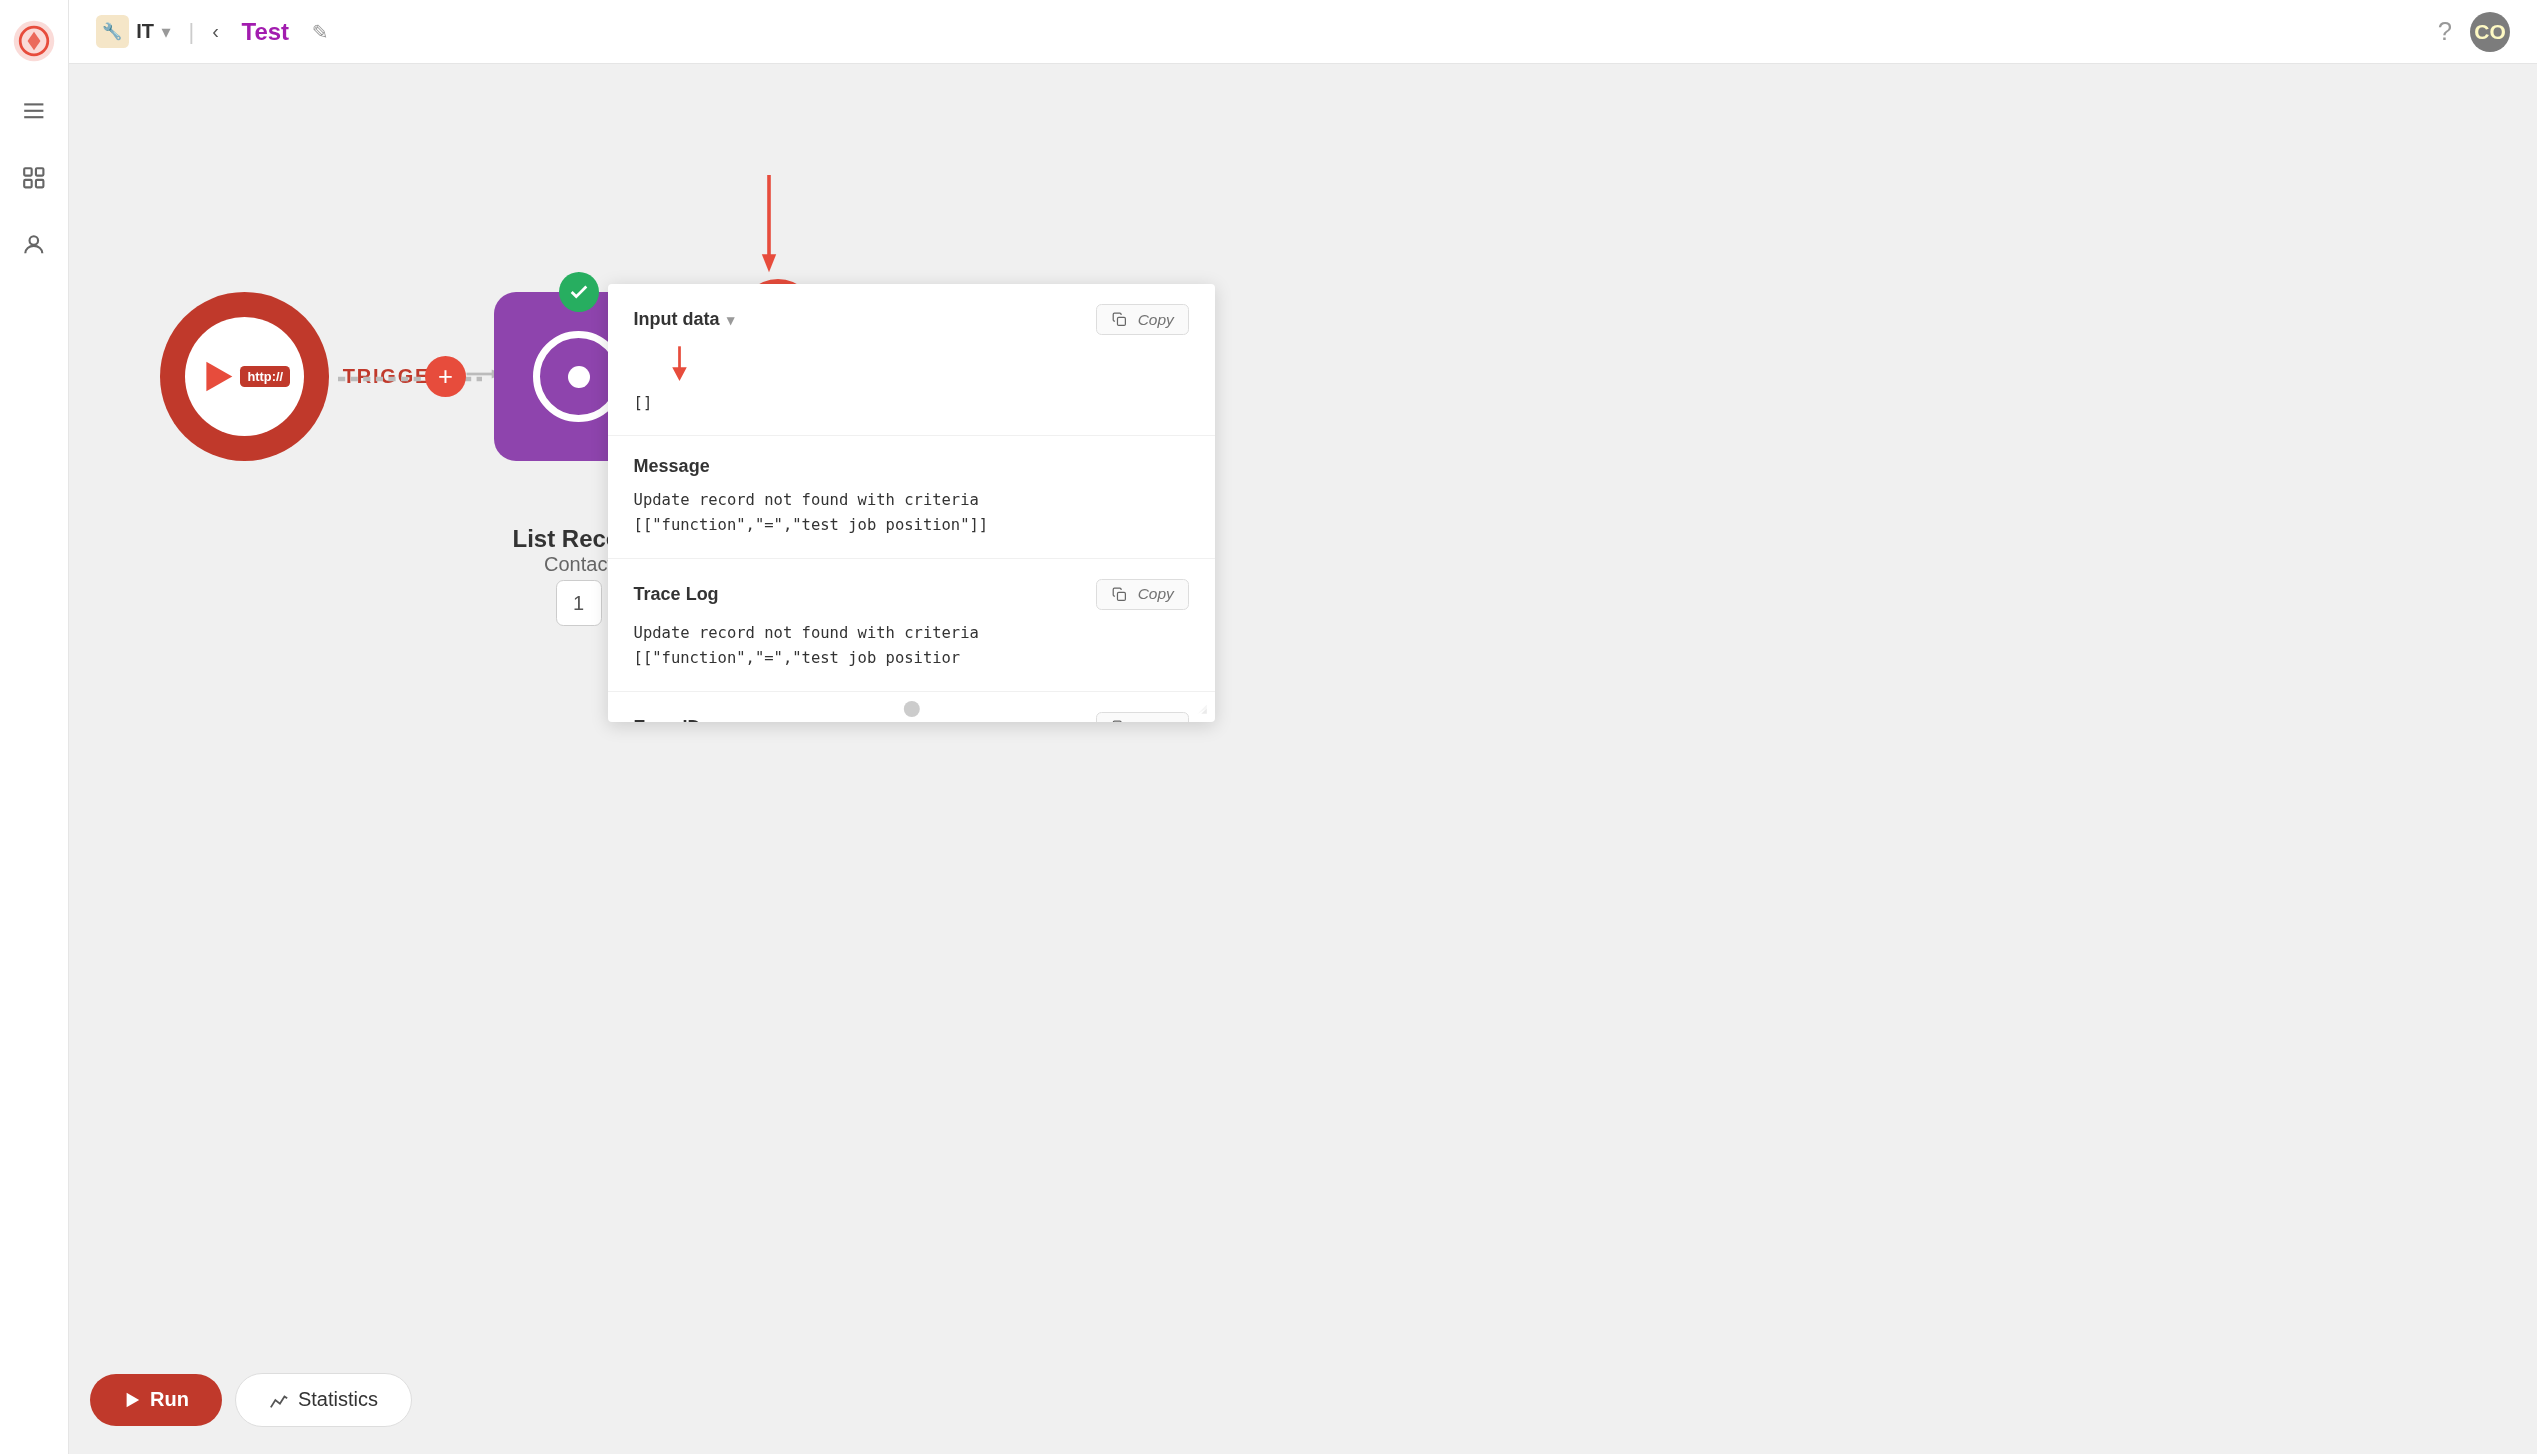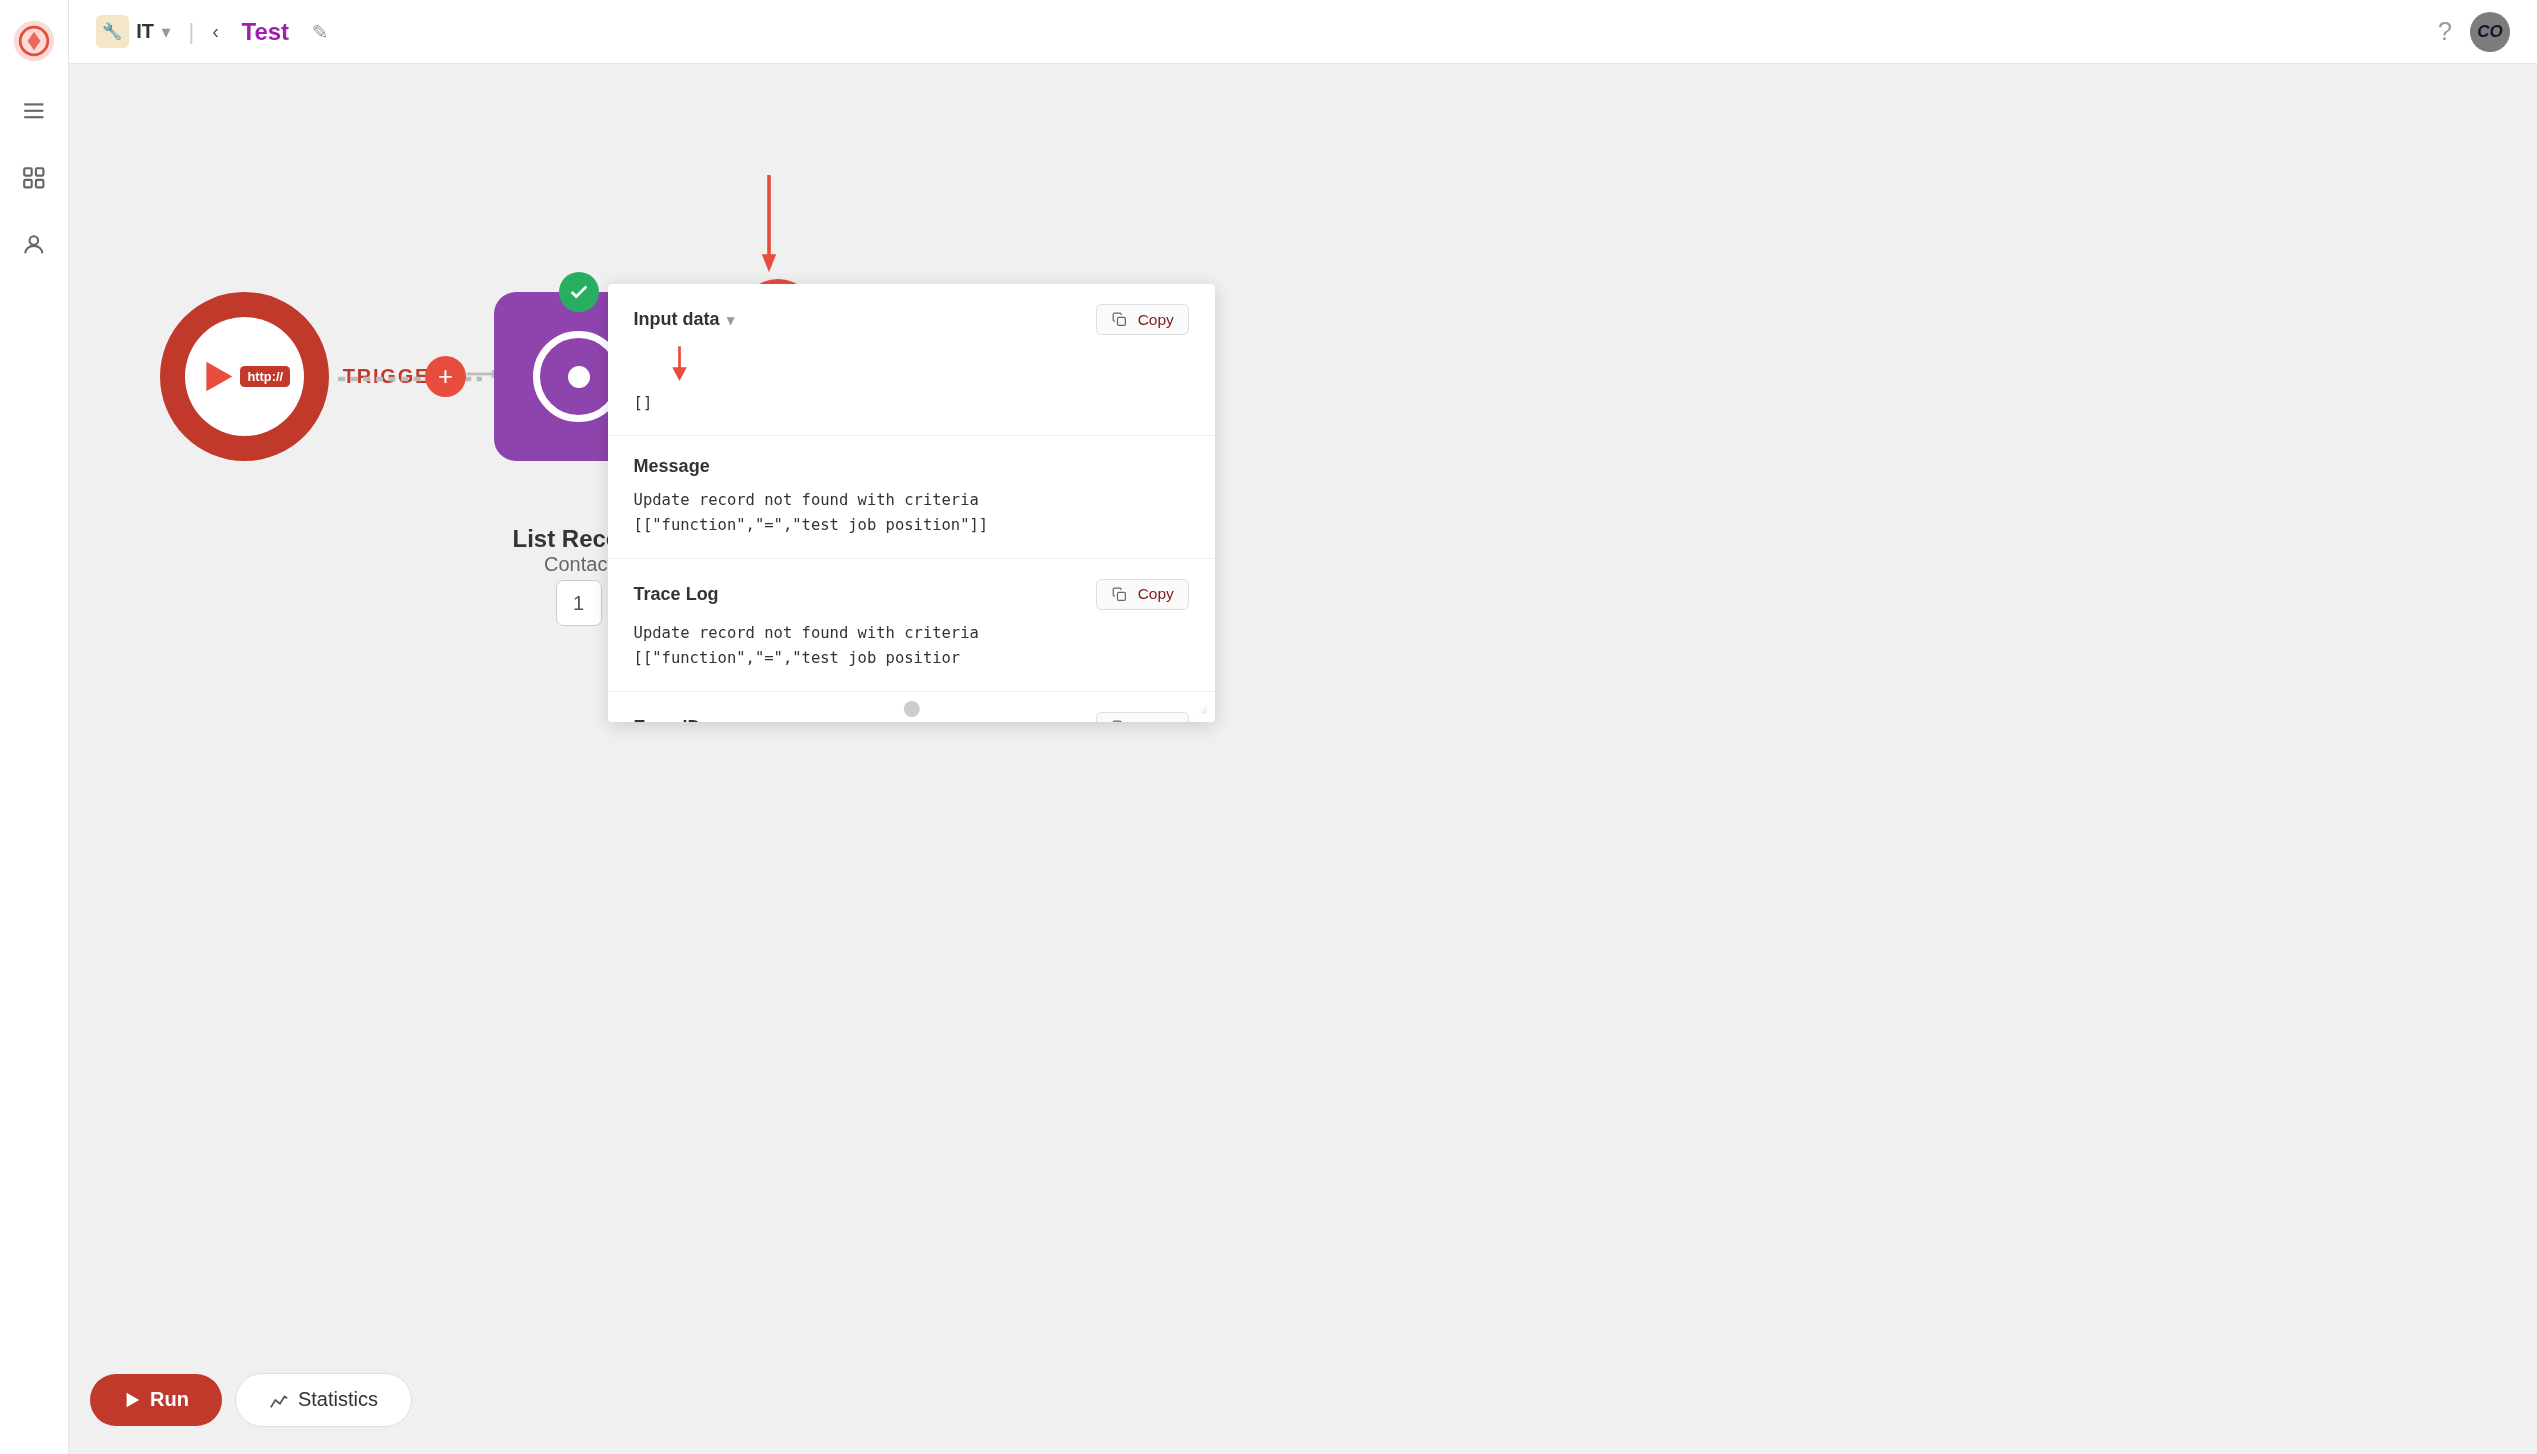--- a/index.html
+++ b/index.html
@@ -123,24 +123,23 @@
     }
 
     .header-avatar {
       width: 40px;
       height: 40px;
       border-radius: 50%;
       background: #7c7c7c;
       display: flex;
       align-items: center;
       justify-content: center;
-      color: #0f172a;
-      font-size: 17px;
+      color: #fef9c3;
+      font-size: 21px;
       font-weight: 600;
-      font-style: italic;
     }
 
     
     .canvas {
       position: fixed;
       top: 64px;
       left: 69px;
       right: 0;
       bottom: 0;
       background: #f0f0f0;
@@ -308,21 +307,22 @@
     .copy-btn {
       display: flex;
       align-items: center;
       gap: 11px;
       padding: 5.5px 14.6px;
       border: 0.9px solid #ddd;
       border-radius: 5.5px;
       background: #fafafa;
       cursor: pointer;
       font-size: 15.5px;
-      color: #7f1d1d;
+      color: #737373;
+      font-style: italic;
     }
 
     .panel-content {
       font-size: 15.5px;
       color: #333;
       font-family: monospace;
       line-height: 1.6;
     }
 
     

